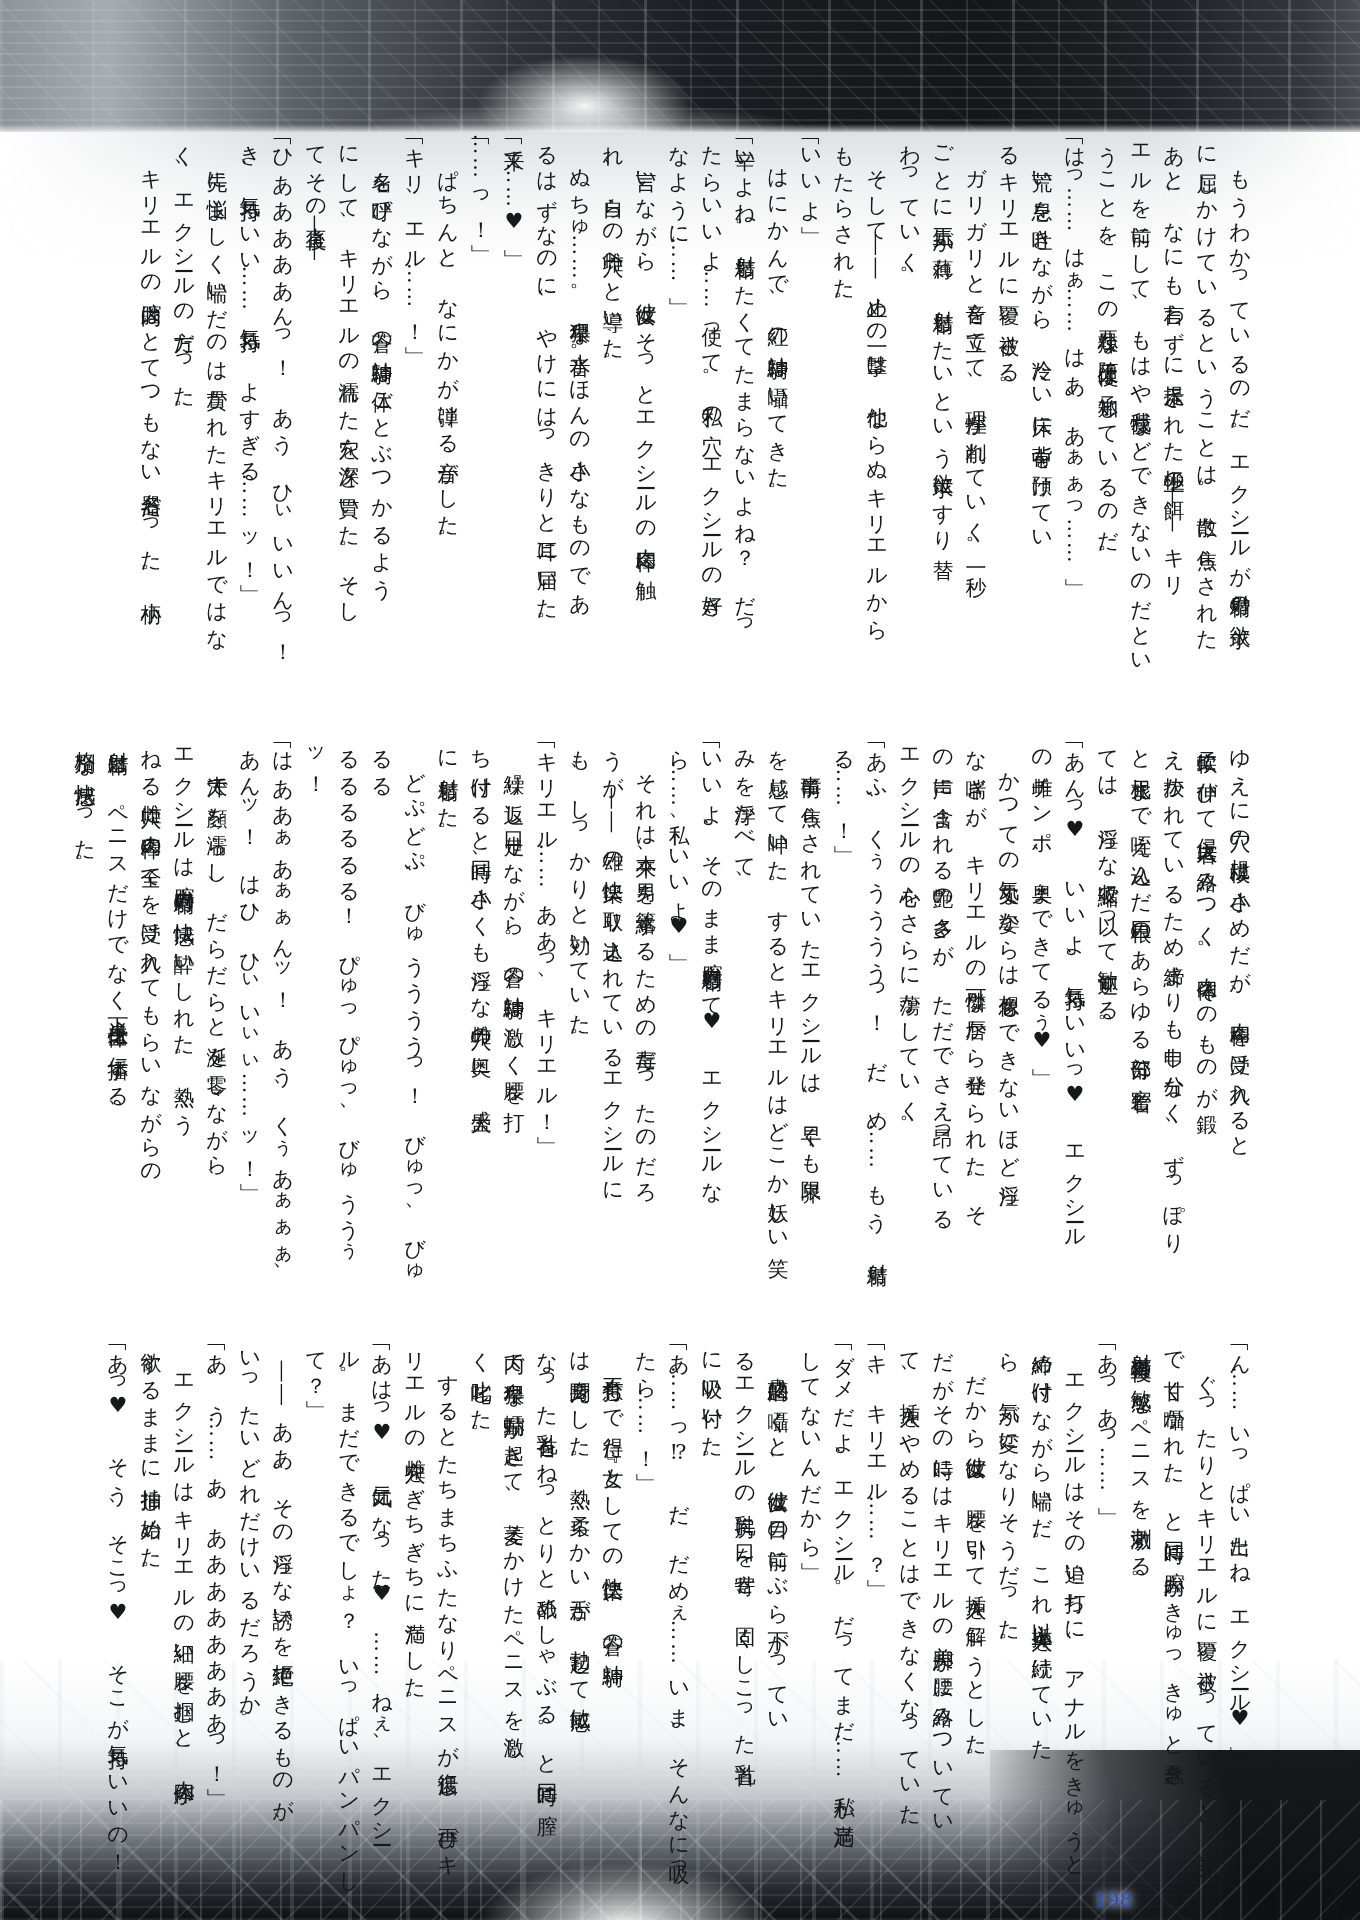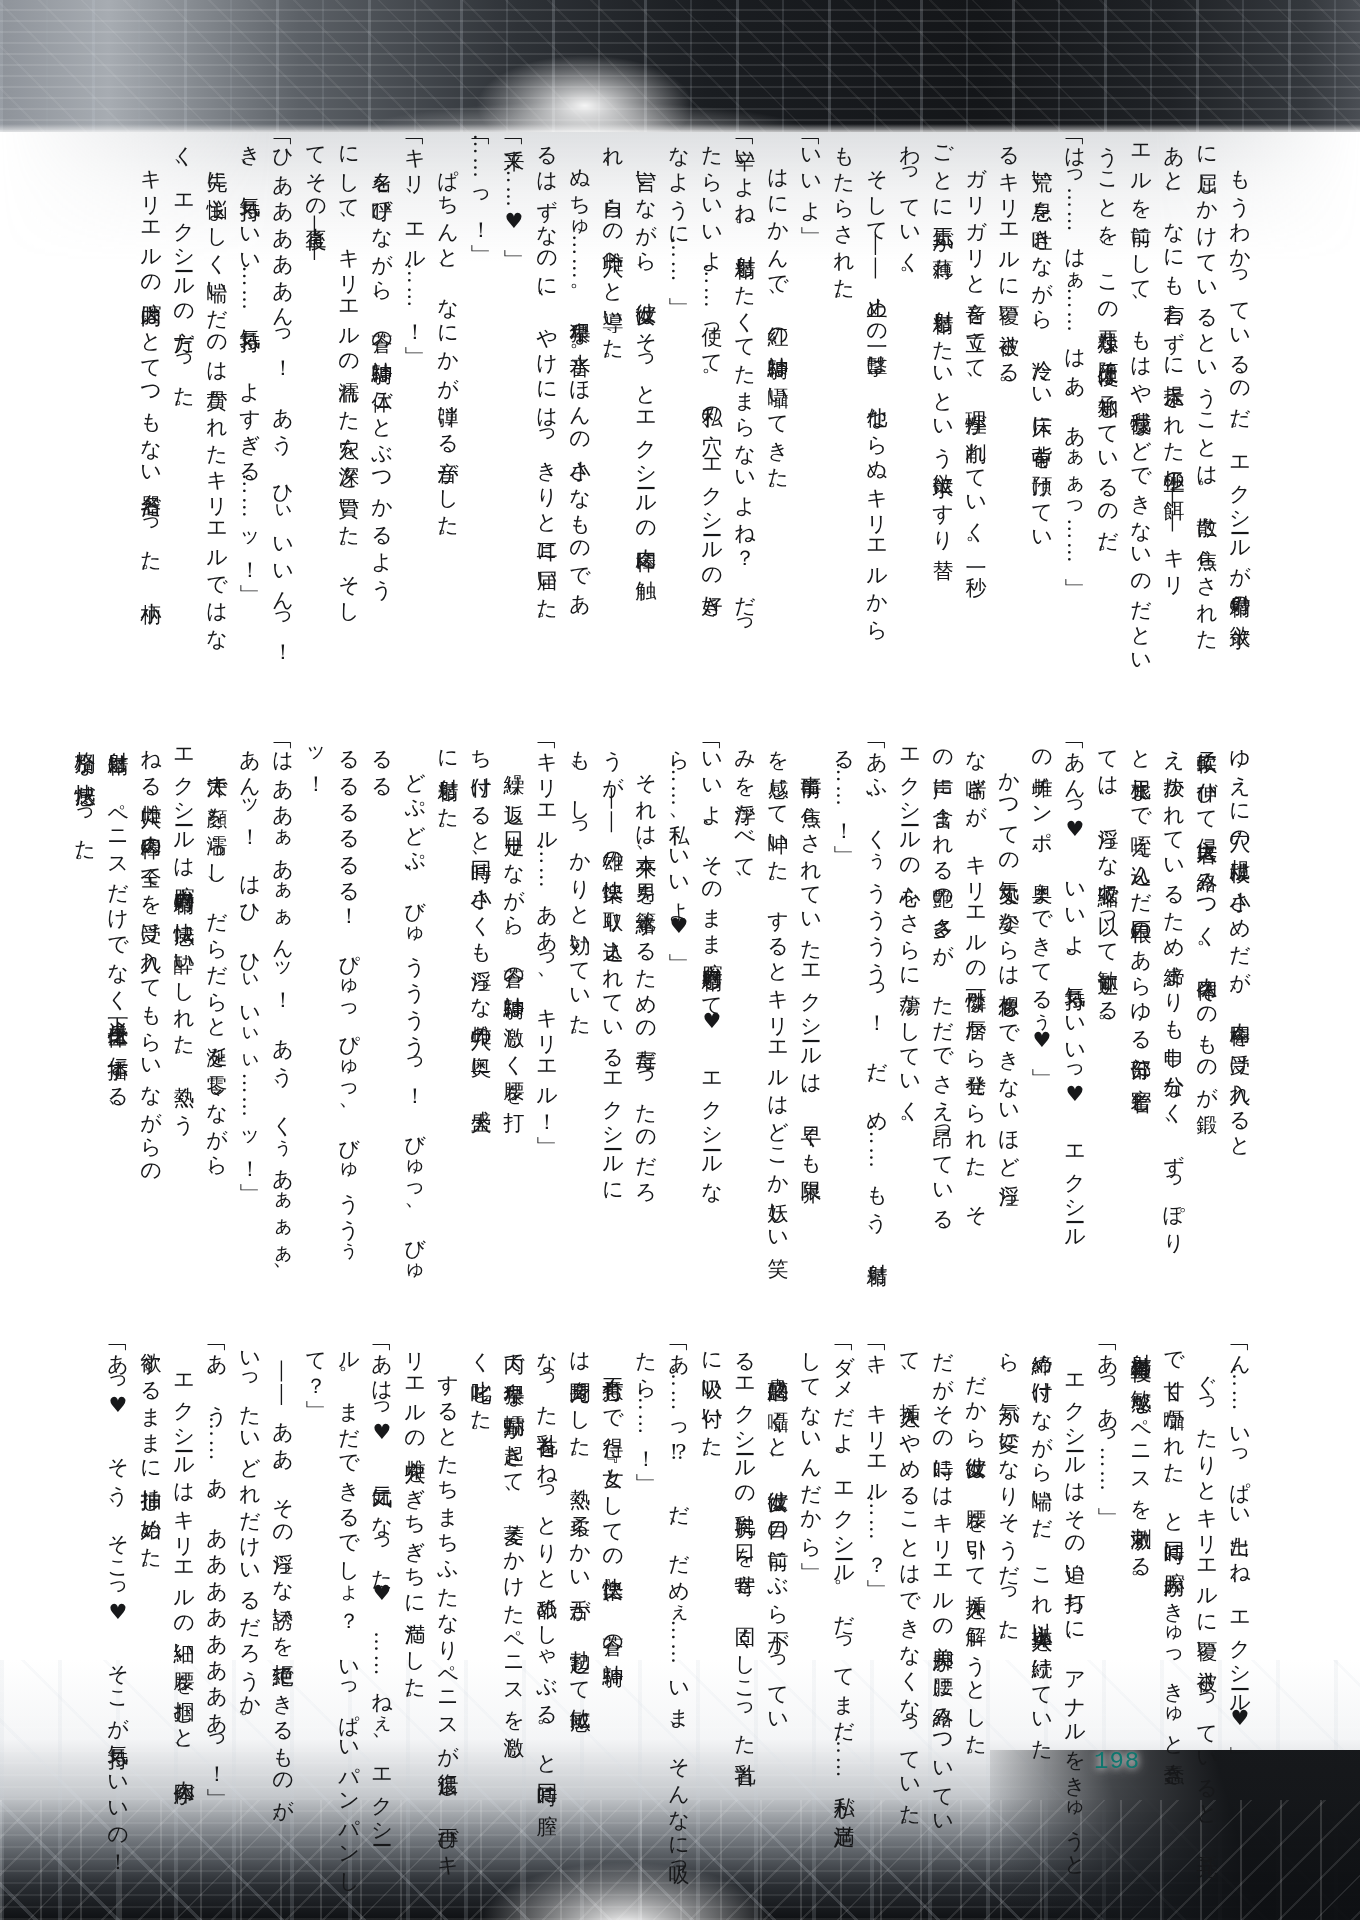--- a/index.html
+++ b/index.html
@@ -69,24 +69,24 @@
     font-size:21px;
     line-height:33px;      
     letter-spacing:2.5px;  
     text-align:left;
   }
   .band1{top:131px;}
   .band2{top:735px;}
   .band3{top:1337px;}
   
   .page-number{
-    position:absolute;left:1094px;top:1748px;z-index:3;
-    color:#0f766e;font-size:24px;letter-spacing:1px;
+    position:absolute;left:1094px;top:1886px;z-index:3;
+    color:#1d4ed8;font-size:24px;letter-spacing:1px;
     text-shadow:0 0 7px rgba(255,255,255,0.9),0 0 14px rgba(255,255,255,0.5);
-    font-family:Liberation Mono, monospace;
+    font-family:Liberation Serif, serif;
   }
 </style>
 </head>
 <body>
 
 <div class="page">
   <div class="deco-top"></div>
   <div class="fade-top"></div>
 
   <div class="band band1">　もうわかっているのだ。エクシールが射精の欲求

